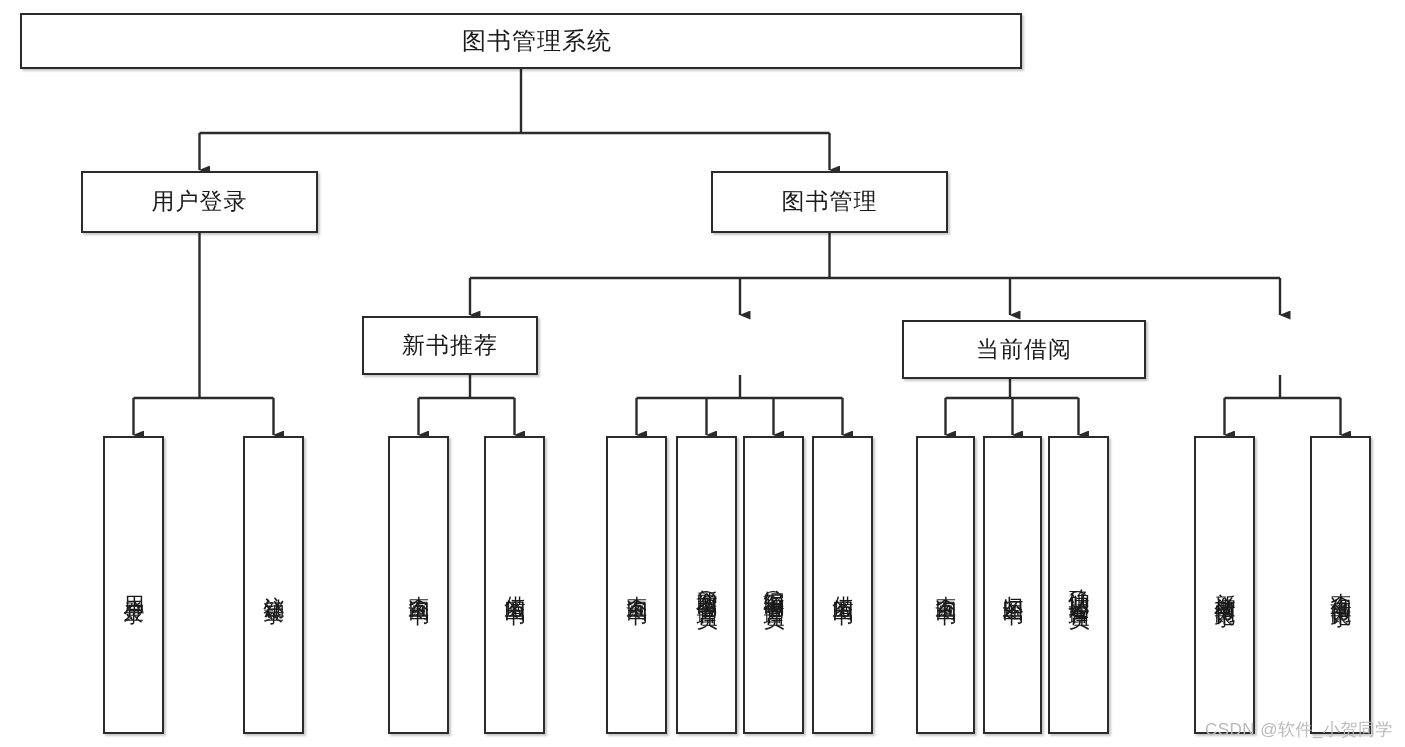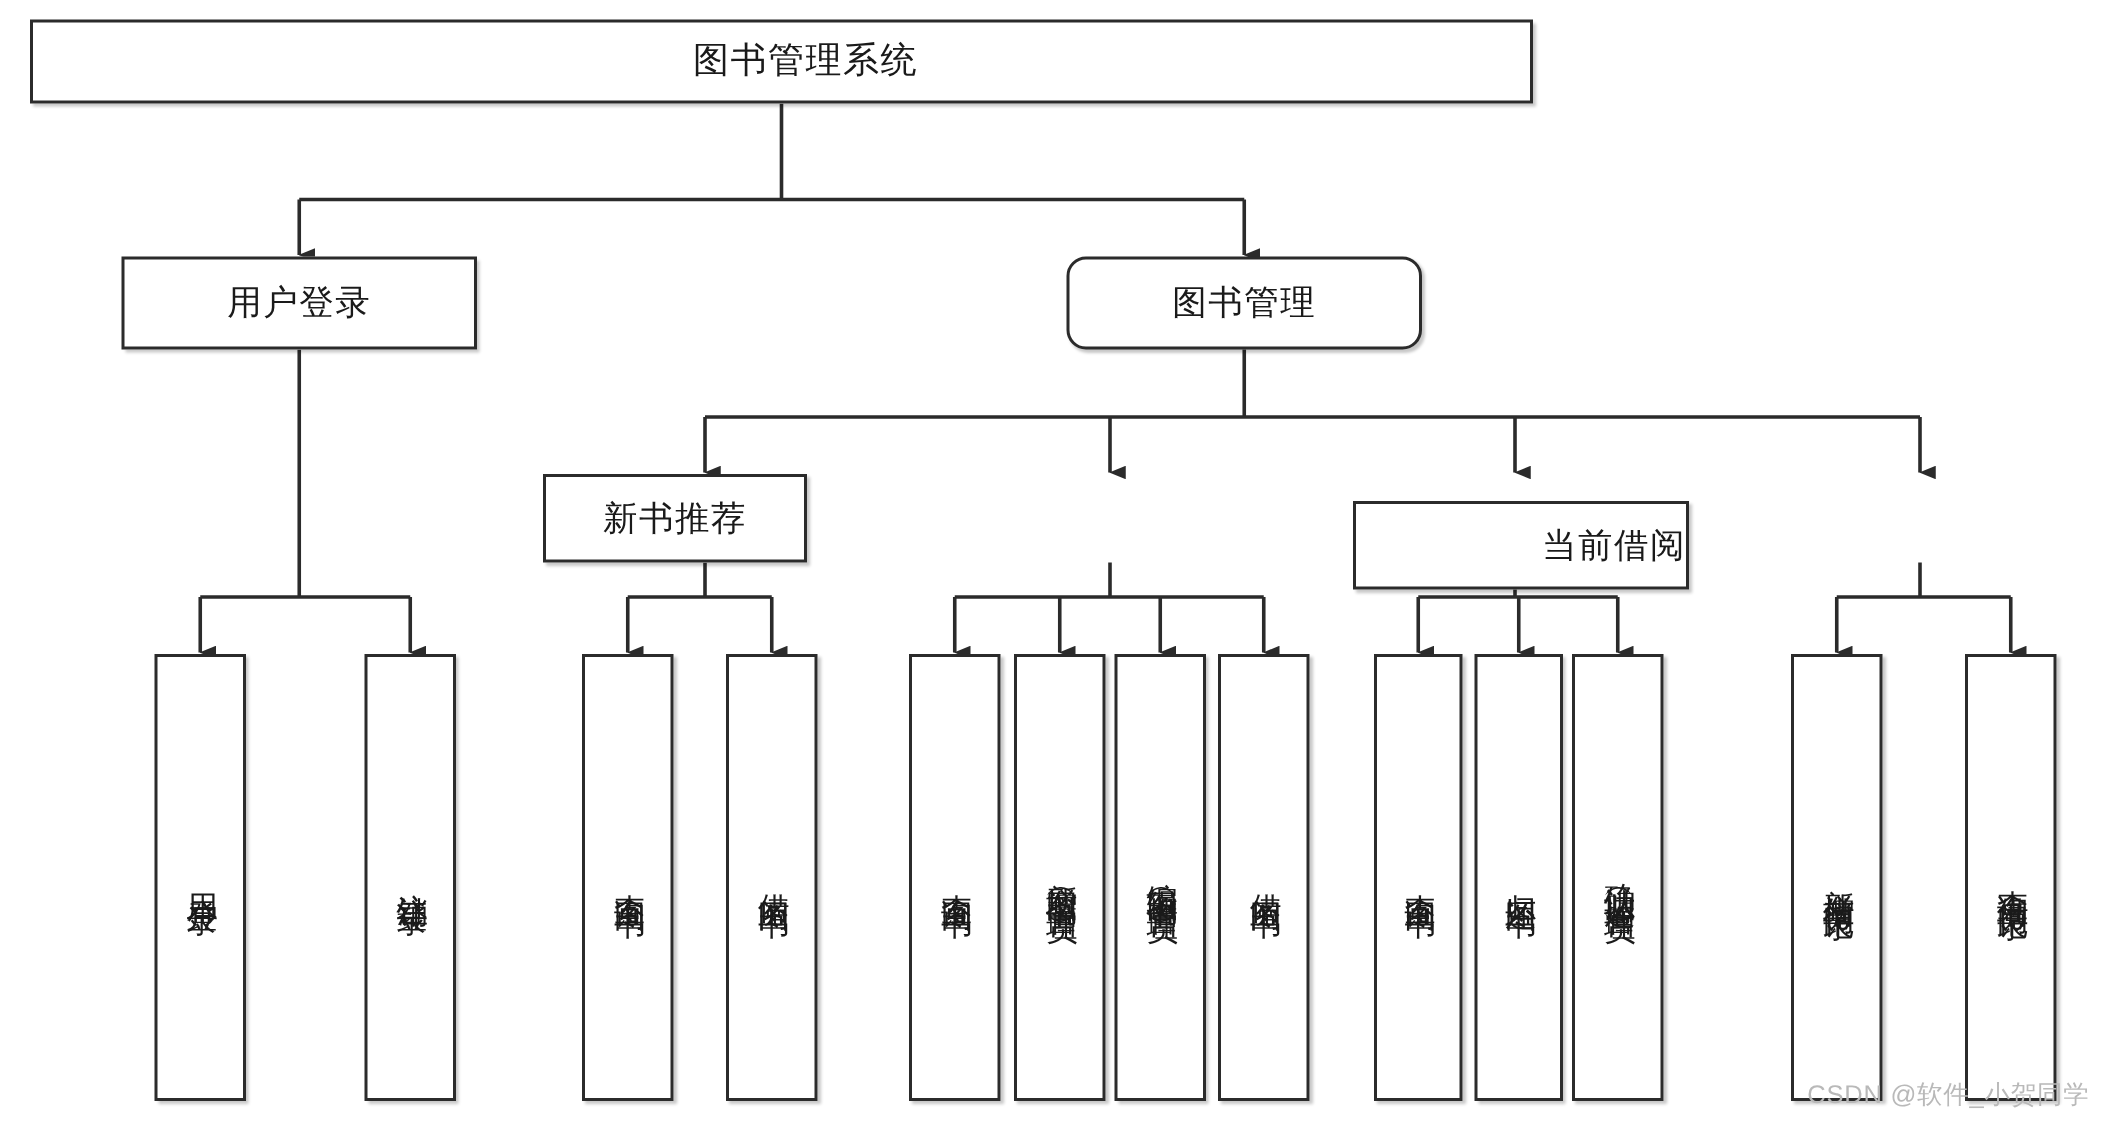--- a/index.html
+++ b/index.html
@@ -111,28 +111,28 @@
       </g>
   </svg>
 
   <div class="node root" style="left: 20px; top: 13px; width: 1002px; height: 56px; padding-left: 32px;">
     <span class="label">图书管理系统</span>
   </div>
 
   <div class="node" style="left: 81px; top: 171px; width: 237px; height: 62px;">
     <span class="label">用户登录</span>
   </div>
-  <div class="node" style="left: 711px; top: 171px; width: 237px; height: 62px; border-radius: 13px;">
+  <div class="node" style="left: 711px; top: 171px; width: 237px; height: 62px;">
     <span class="label">图书管理</span>
   </div>
 
   <div class="node" style="left: 362px; top: 316px; width: 176px; height: 59px;">
     <span class="label">新书推荐</span>
   </div>
-  <div class="node" style="left: 902px; top: 334px; width: 224px; height: 59px; justify-content: flex-end;">
+  <div class="node" style="left: 902px; top: 320px; width: 244px; height: 59px;">
     <span class="label">当前借阅</span>
   </div>
 
   <div class="node vertical" style="left: 103px; top: 436px; width: 61px; height: 298px;">
     <span class="label">用户登录</span>
   </div>
   <div class="node vertical" style="left: 243px; top: 436px; width: 61px; height: 298px;">
     <span class="label">注销登录</span>
   </div>
 

